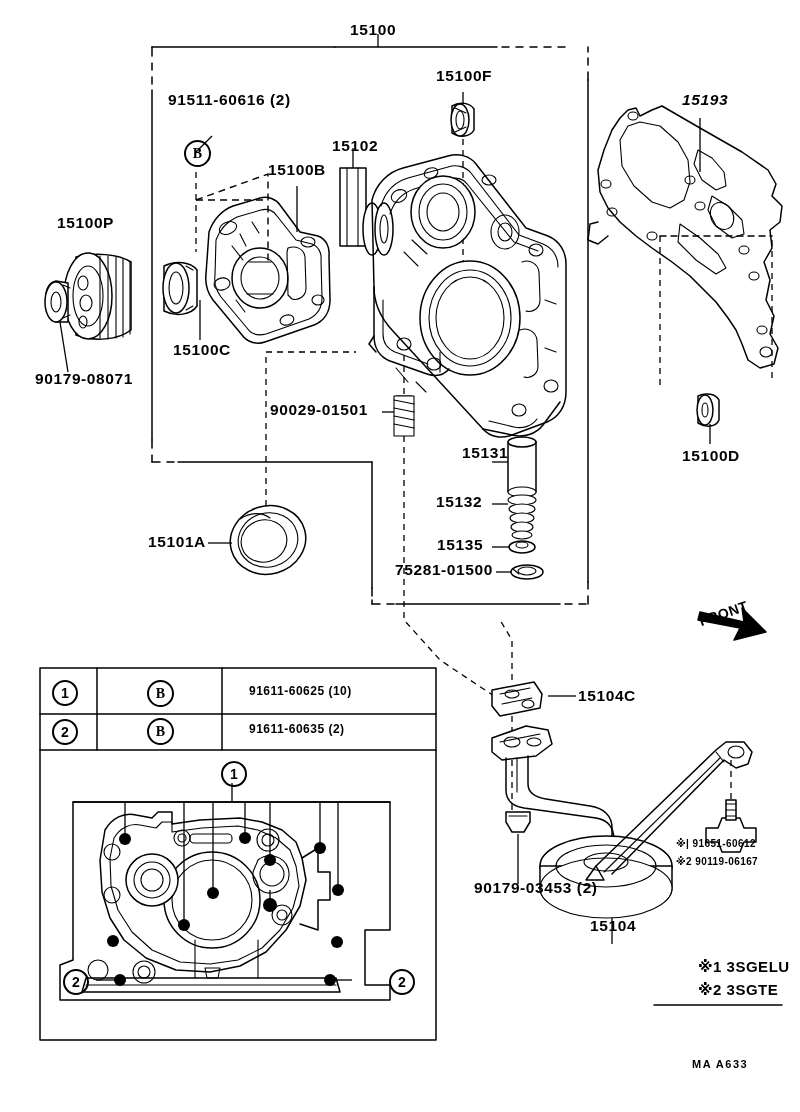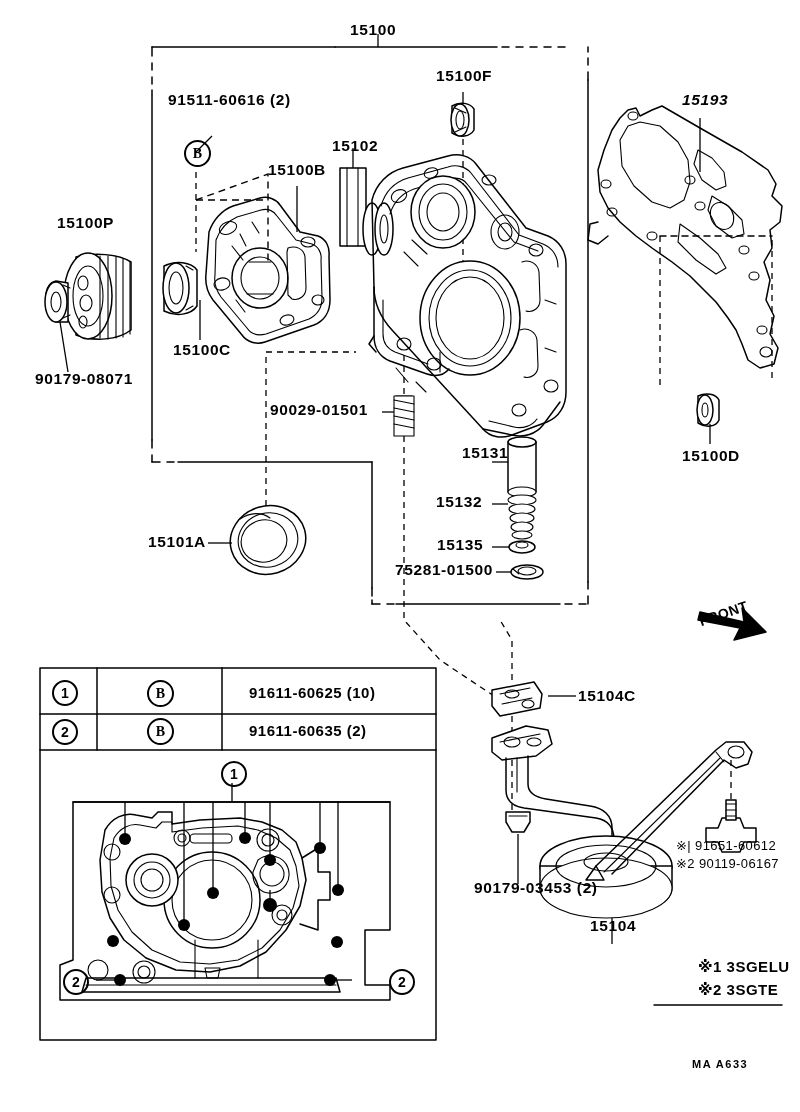--- a/index.html
+++ b/index.html
@@ -3,24 +3,24 @@
 <meta charset="utf-8">
 <title>Parts Diagram</title>
 <style>
   html,body{margin:0;padding:0;background:#ffffff;}
   body{width:800px;height:1112px;position:relative;overflow:hidden;
        font-family:"Liberation Sans","DejaVu Sans",sans-serif;color:#000;}
   #stage{position:absolute;left:0;top:0;width:647px;height:1112px;}
   svg.layer{position:absolute;left:0;top:0;width:800px;height:1112px;overflow:visible;}
   .lbl{position:absolute;font-size:15.5px;font-weight:bold;letter-spacing:0.6px;
        white-space:nowrap;line-height:1;font-family:"Liberation Sans","DejaVu Sans",sans-serif;}
-  .tblcell{position:absolute;font-size:15px;font-weight:bold;letter-spacing:0.5px;white-space:nowrap;}
+  .tblcell{position:absolute;font-size:12px;font-weight:bold;letter-spacing:0.5px;white-space:nowrap;}
   .legend{position:absolute;font-size:15px;font-weight:bold;letter-spacing:0.5px;white-space:nowrap;margin-left:44px;}
   .code{position:absolute;font-size:11px;font-weight:bold;letter-spacing:1.5px;white-space:nowrap;}
-  .notecell{position:absolute;font-size:13px;font-weight:normal;letter-spacing:0.4px;white-space:nowrap;}
+  .notecell{position:absolute;font-size:10px;font-weight:bold;letter-spacing:0.4px;white-space:nowrap;}
   .circnum{position:absolute;width:22px;height:22px;border:2px solid #000;border-radius:50%;
            font-size:14px;font-weight:bold;display:flex;align-items:center;justify-content:center;}
   .bcirc{position:absolute;width:23px;height:23px;border:2.5px solid #000;border-radius:50%;
          font-size:14px;font-weight:bold;display:flex;align-items:center;justify-content:center;
          font-family:"Liberation Serif","DejaVu Serif",serif;}
   .frontw{position:absolute;font-size:14px;font-weight:bold;letter-spacing:0.5px;
           transform:rotate(-19deg);transform-origin:left top;}
 </style>
 </head>
 <body>

